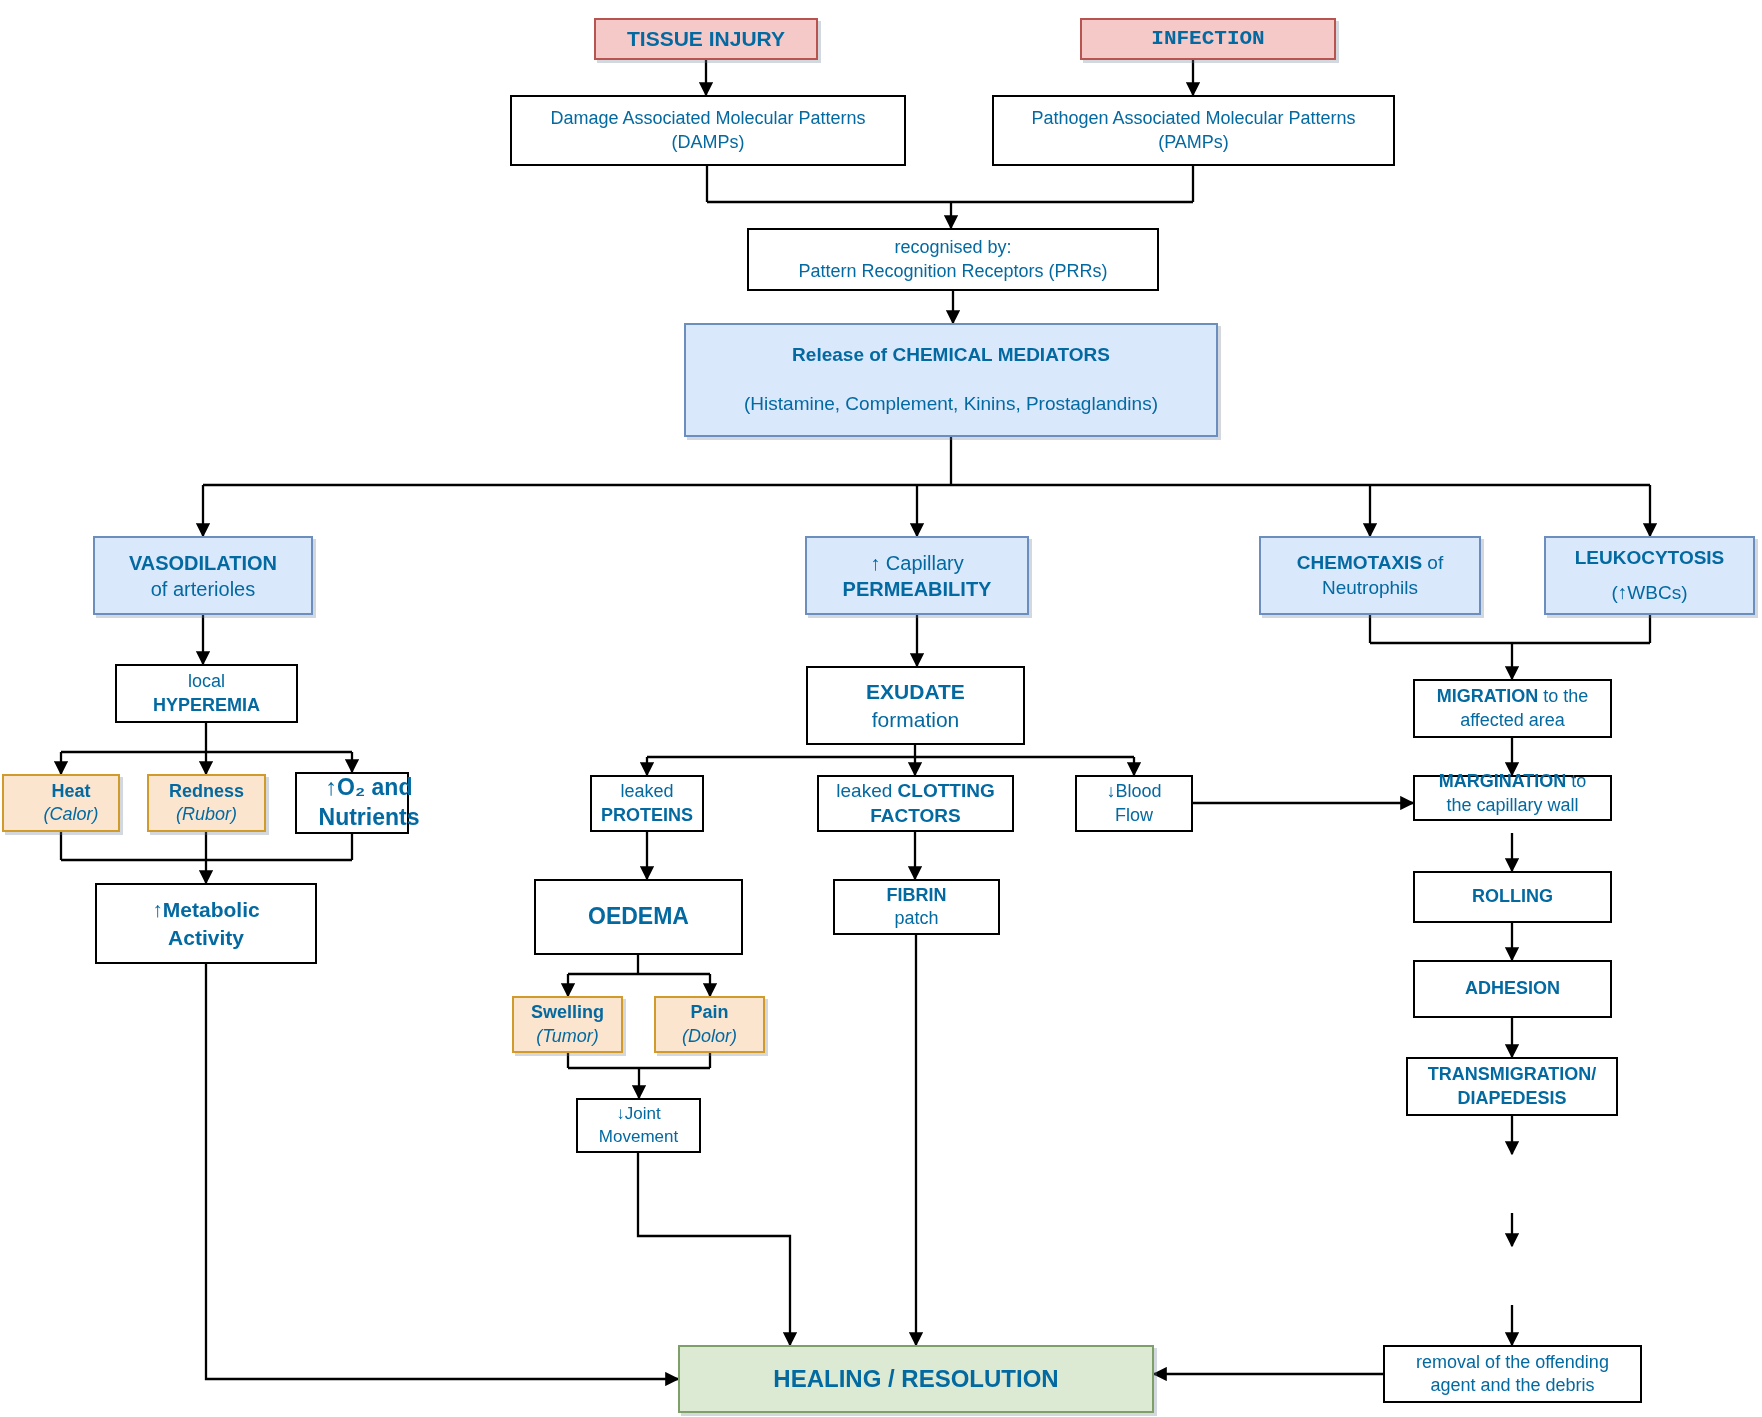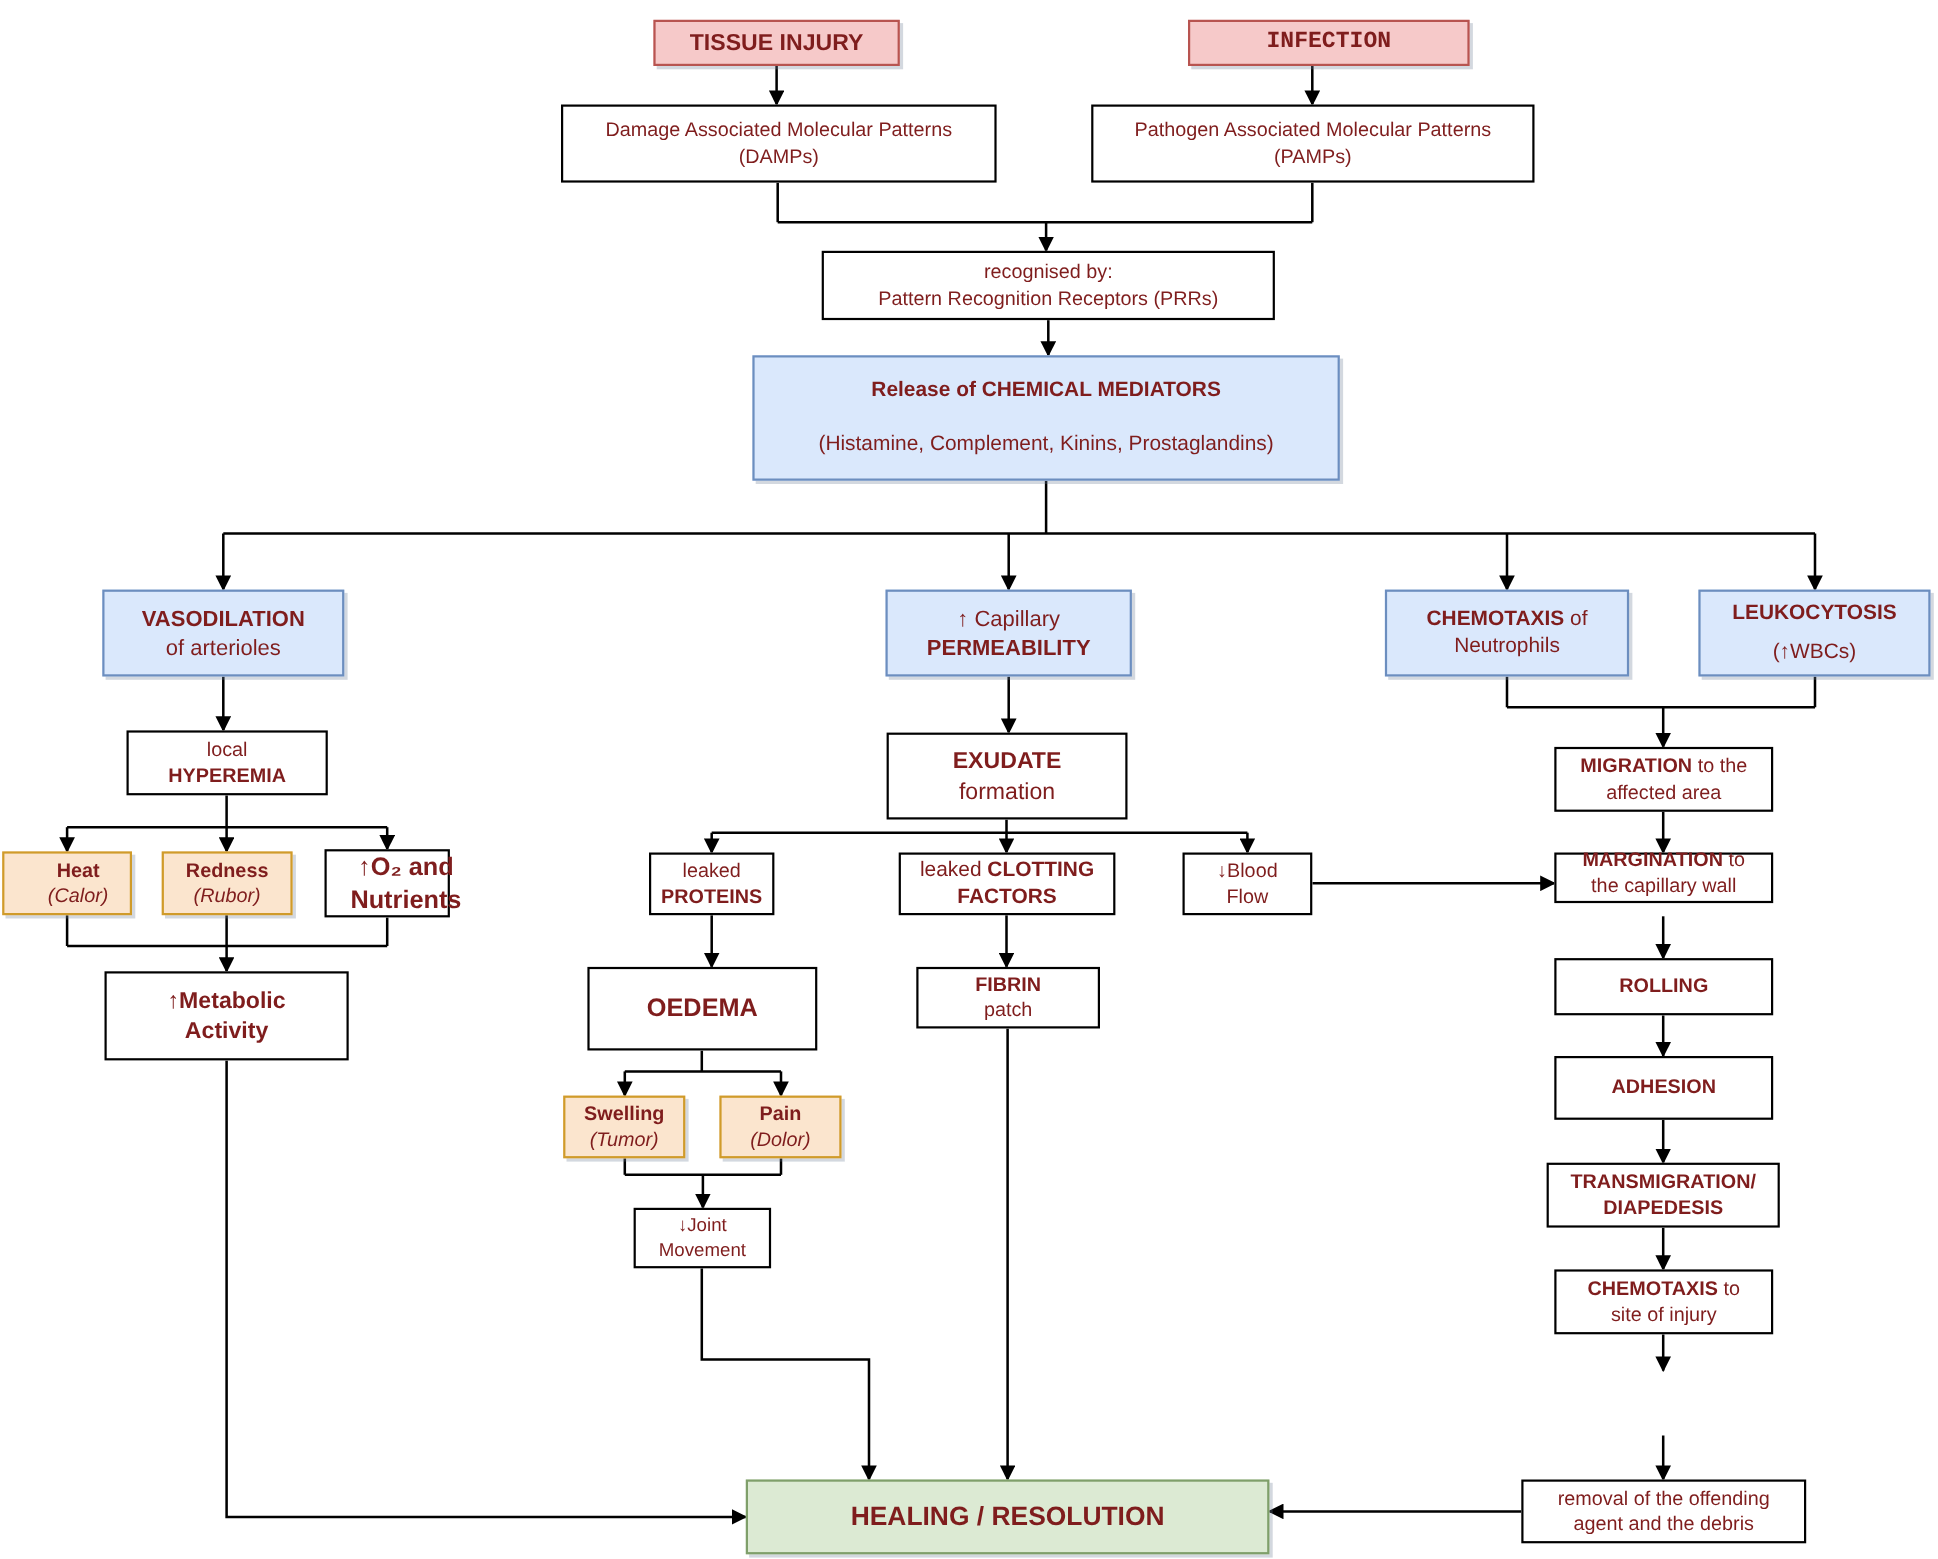--- a/index.html
+++ b/index.html
@@ -2,21 +2,21 @@
 <html><head>
 <meta charset="utf-8">
 <style>
   html,body{margin:0;padding:0;background:#ffffff;}
   body{width:1762px;height:1417px;font-family:"Liberation Sans", sans-serif;}
   .diagram{position:relative;width:1762px;height:1417px;overflow:hidden;}
   svg.connectors{position:absolute;left:0;top:0;width:1762px;height:1417px;}
   .node{
     position:absolute;box-sizing:border-box;display:flex;flex-direction:column;
     align-items:center;justify-content:center;text-align:center;
-    border:2px solid #000;line-height:1.3;color:#7f1d1d;padding:2px 4px;
+    border:2px solid #000;line-height:1.3;color:#0369a1;padding:2px 4px;
   }
   .node .line{white-space:nowrap;}
   .b{font-weight:bold;}
   .i{font-style:italic;}
   .shadow{box-shadow:3px 3px 0 rgba(110,125,150,0.30);}
 </style>
 </head>
 <body>
 
 <div class="diagram">
@@ -187,24 +187,20 @@
     <div class="node" style="left: 1413px; top: 871px; width: 199px; height: 52px; font-size: 18px; background: rgb(255, 255, 255); border-color: rgb(0, 0, 0);">
       <div class="line"><span class="b">ROLLING</span></div>
     </div>
     <div class="node" style="left: 1413px; top: 960px; width: 199px; height: 58px; font-size: 18px; background: rgb(255, 255, 255); border-color: rgb(0, 0, 0);">
       <div class="line"><span class="b">ADHESION</span></div>
     </div>
     <div class="node" style="left: 1406px; top: 1057px; width: 212px; height: 59px; font-size: 18px; background: rgb(255, 255, 255); border-color: rgb(0, 0, 0);">
       <div class="line"><span class="b">TRANSMIGRATION/</span></div>
       <div class="line"><span class="b">DIAPEDESIS</span></div>
     </div>
-    <div class="node" style="left: 1413px; top: 1154px; width: 199px; height: 59px; font-size: 18px; background: rgb(255, 255, 255); border-color: rgb(0, 0, 0);">
-      <div class="line"><span class="b">CHEMOTAXIS</span><span> to</span></div>
-      <div class="line"><span>site of injury</span></div>
-    </div>
     <div class="node" style="left: 1383px; top: 1345px; width: 259px; height: 58px; font-size: 18px; background: rgb(255, 255, 255); border-color: rgb(0, 0, 0);">
       <div class="line"><span>removal of the offending</span></div>
       <div class="line"><span>agent and the debris</span></div>
     </div>
     <div class="node shadow" style="left: 678px; top: 1345px; width: 476px; height: 68px; font-size: 24px; background: rgb(220, 234, 211); border-color: rgb(127, 159, 106);">
       <div class="line"><span class="b">HEALING / RESOLUTION</span></div>
     </div>
   </div>
 
 </body></html>

